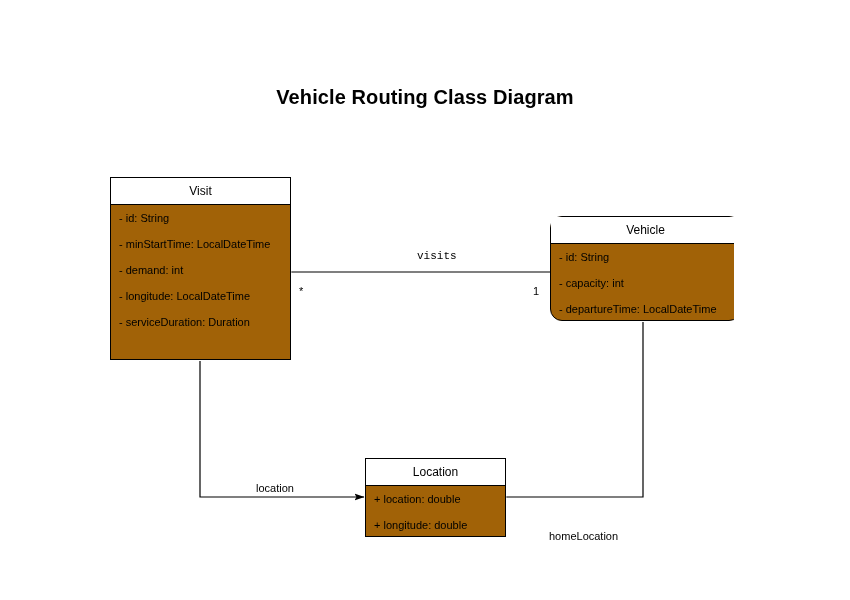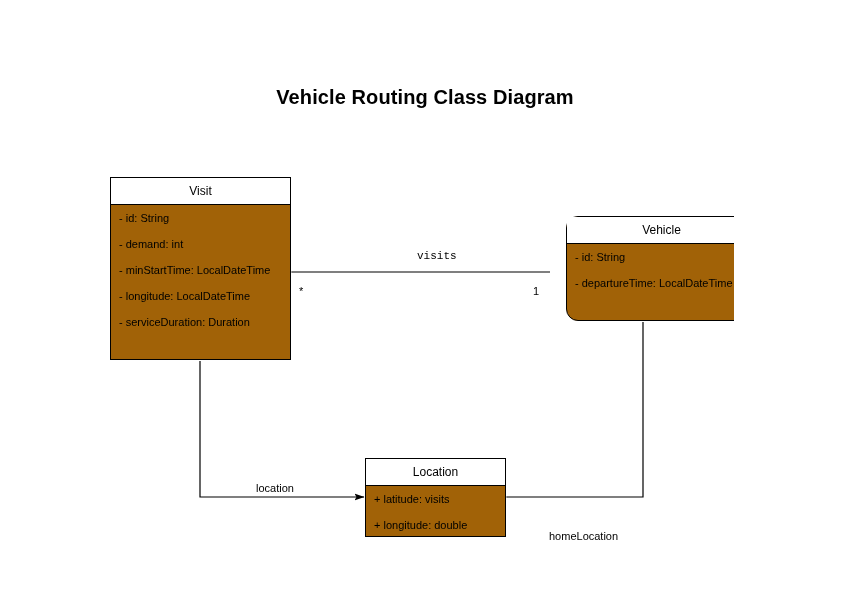--- a/index.html
+++ b/index.html
@@ -60,21 +60,21 @@
     box-sizing: border-box;
     height: 26px;
     line-height: 26px;
     padding-left: 8px;
     font-size: 11px;
     color: #000000;
     white-space: nowrap;
   }
   
   #class-visit    { left: 110px; top: 177px; width: 181px; height: 183px; }
-  #class-vehicle  { left: 566px; top: 216px; width: 191px; height: 105px; border-radius: 12px; }
+  #class-vehicle  { left: 550px; top: 216px; width: 191px; height: 105px; border-radius: 12px; }
   #class-location { left: 365px; top: 458px; width: 141px; height: 79px; }
 
   .edge-label {
     position: absolute;
     font-size: 11px;
     color: #000000;
     white-space: nowrap;
     background: #ffffff;
     padding: 0 3px;
   }
@@ -117,39 +117,40 @@
 
     <g>
       <path d="M 643,322 L 643,497 L 507,497" fill="none" stroke="#000000" stroke-width="1.2" marker-end="url(#arrow-left)"></path>
     </g>
   </svg>
 
   <div class="uml-class" id="class-visit">
     <div class="uml-class-name">Visit</div>
     <div class="uml-attrs">
       <div class="uml-attr">- id: String</div>
+      <div class="uml-attr">- minStartTime: LocalDateTime</div>
       <div class="uml-attr">- demand: int</div>
-      <div class="uml-attr">- minStartTime: LocalDateTime</div>
       <div class="uml-attr">- longitude: LocalDateTime</div>
       <div class="uml-attr">- serviceDuration: Duration</div>
     </div>
   </div>
 
   <div class="uml-class" id="class-vehicle">
     <div class="uml-class-name">Vehicle</div>
     <div class="uml-attrs">
       <div class="uml-attr">- id: String</div>
+      <div class="uml-attr">- capacity: int</div>
       <div class="uml-attr">- departureTime: LocalDateTime</div>
     </div>
   </div>
 
   <div class="uml-class" id="class-location">
     <div class="uml-class-name">Location</div>
     <div class="uml-attrs">
-      <div class="uml-attr">+ latitude: visits</div>
+      <div class="uml-attr">+ location: double</div>
       <div class="uml-attr">+ longitude: double</div>
     </div>
   </div>
 
   <div class="edge-label" id="label-visits">visits</div>
 
   <div class="edge-label" id="label-location">location</div>
 
   <div class="edge-label" id="label-homelocation">homeLocation</div>
 

